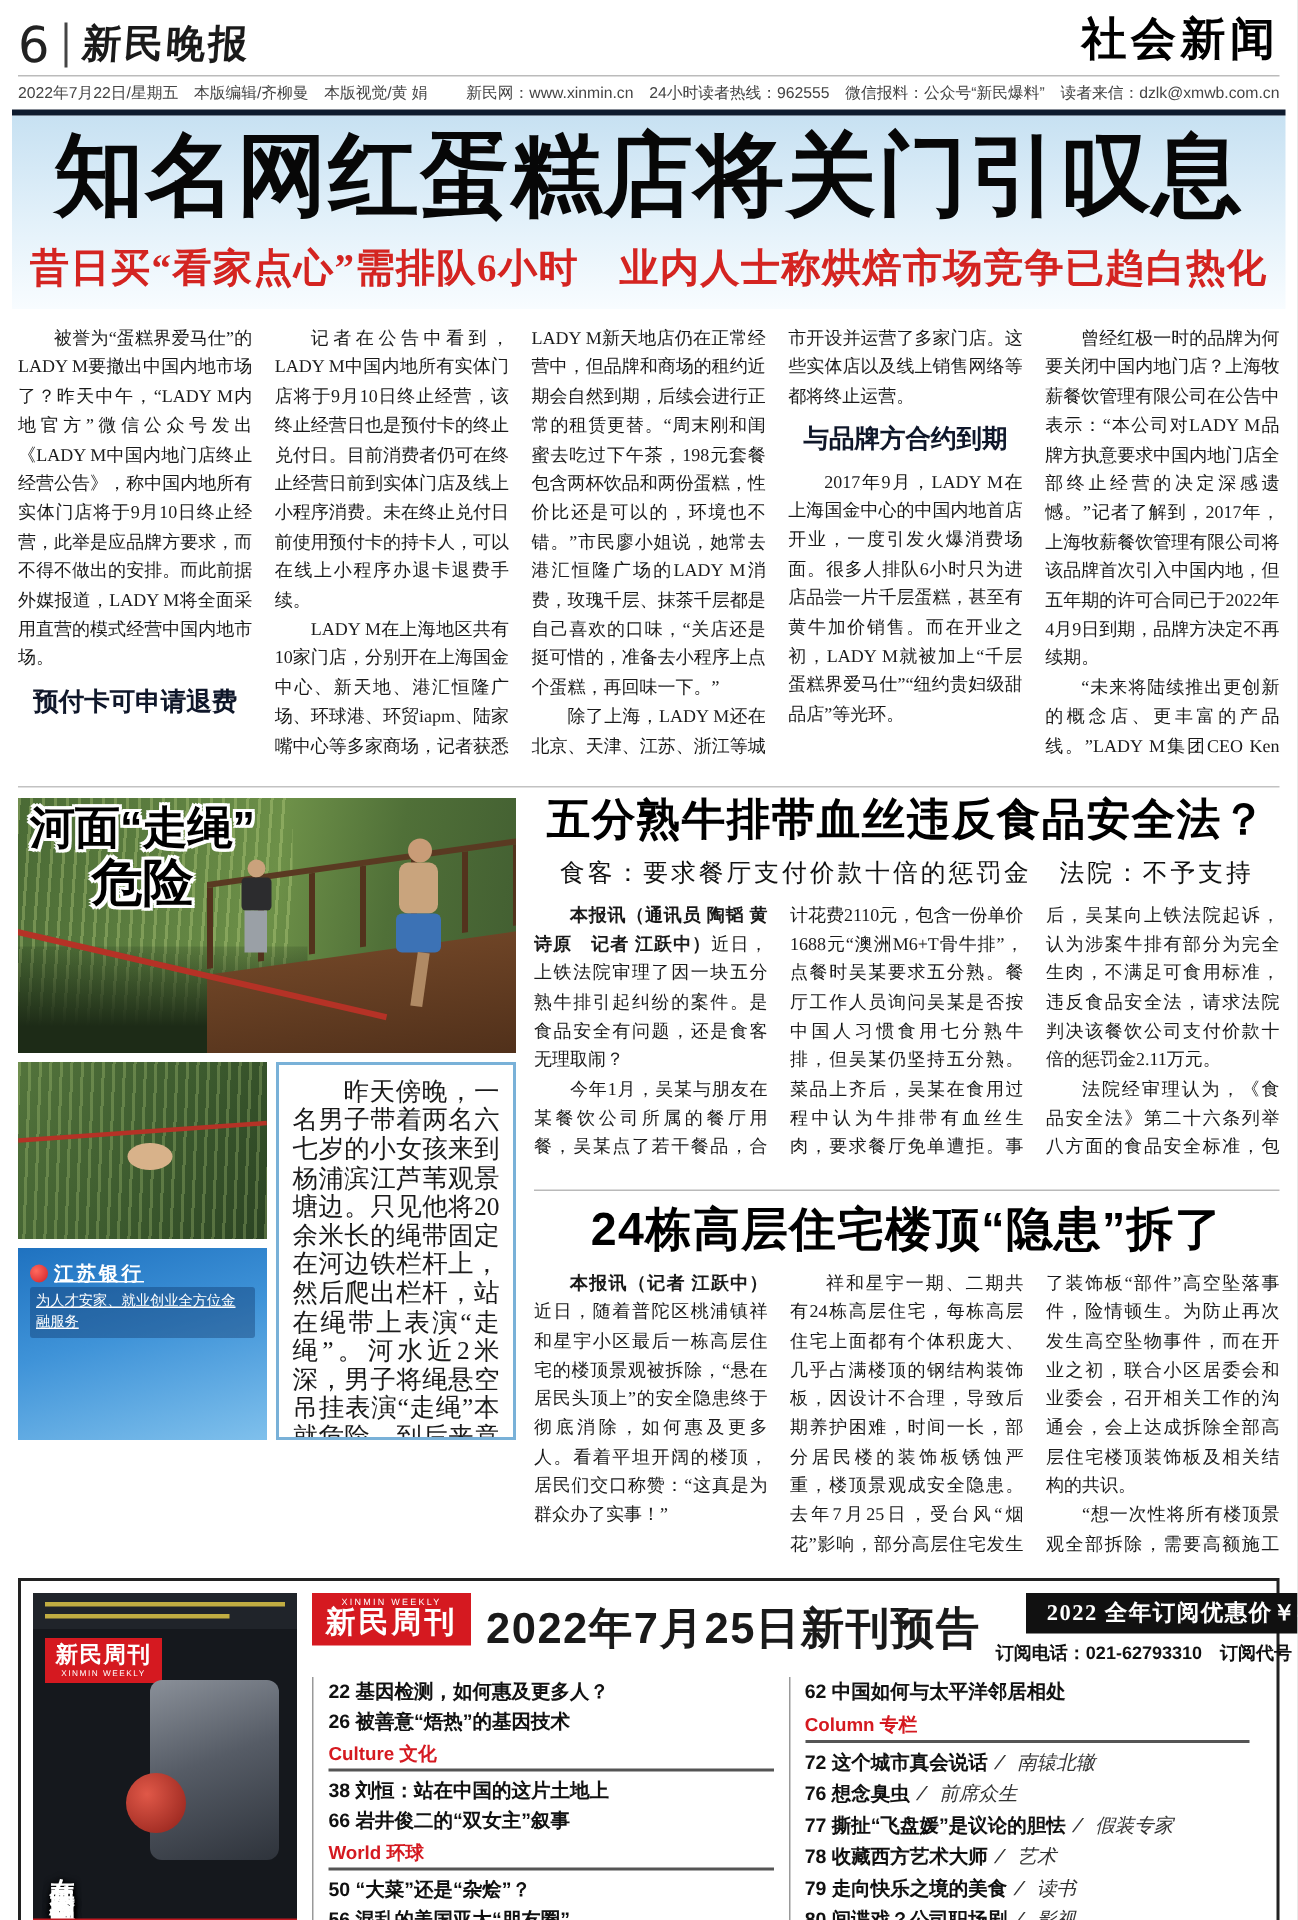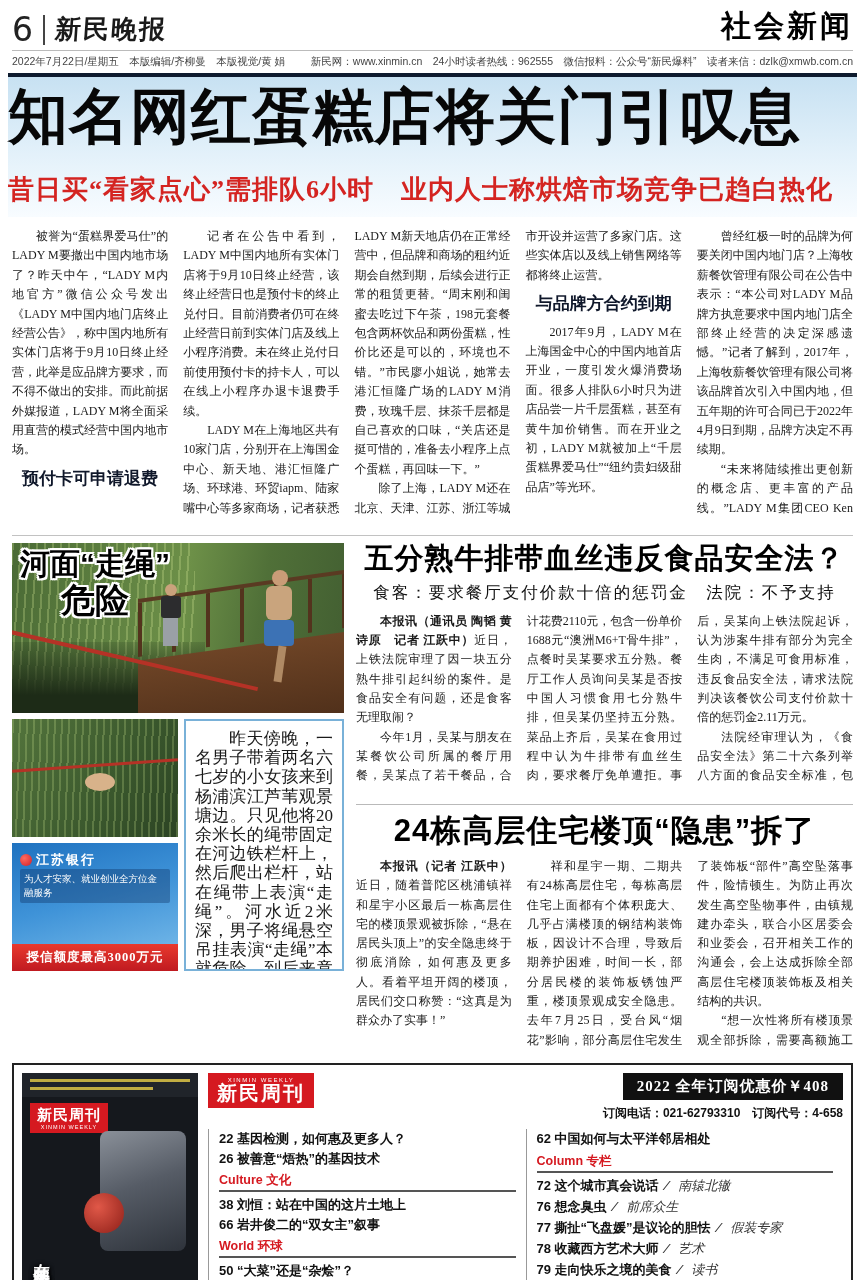--- a/index.html
+++ b/index.html
@@ -10,25 +10,25 @@
   .hdr{display:flex;align-items:flex-end;justify-content:space-between;padding:6px 12px 3px;}
   .hdr-left{display:flex;align-items:center;gap:10px;}
   .pageno{font-family:"DejaVu Sans",sans-serif;font-size:33px;line-height:1;color:#222;}
   .hdr-divider{width:2px;height:30px;background:#444;}
   .masthead{font-size:26px;font-weight:900;letter-spacing:2px;transform:skewX(-4deg);}
   .section-title{font-family:"Liberation Sans",sans-serif;font-size:30px;font-weight:900;letter-spacing:3px;color:#000;}
   .dateline-row{display:flex;justify-content:space-between;border-top:1px solid #bbb;margin:0 12px;
         padding:4px 0 4px;font-family:"Liberation Sans",sans-serif;font-size:10.5px;color:#444;}
 
   
-  .band{margin:0 8px;border-top:4px solid #0e1b2e;padding:8px 0 10px;
+  .band{margin:0 8px;border-top:4px solid #0e1b2e;text-align:center;padding:8px 0 10px;
         background:linear-gradient(180deg,#c7e1f2 0%,#e3f1fa 55%,#f8fcff 100%);}
   .lead-headline{font-family:"Liberation Sans",sans-serif;font-size:60px;font-weight:900;letter-spacing:1px;
         color:#070707;line-height:1.05;}
-  .lead-deck{margin-top:24px;font-size:26px;color:#d42421;letter-spacing:1px;font-weight:600;}
+  .lead-deck{margin-top:13px;font-size:26px;color:#d42421;letter-spacing:1px;font-weight:600;}
 
   .lead-body{margin:10px 12px 16px;column-count:5;column-gap:15px;font-size:12px;line-height:19.4px;
         text-align:justify;height:292px;overflow:hidden;}
   .lead-body p{margin:0;text-indent:2em;}
   .subhead{font-family:"Liberation Sans",sans-serif;font-size:17px;font-weight:800;text-align:center;
         margin:9px 0;text-indent:0;color:#0f172a;}
   .rule{height:1px;background:#c2c2c2;margin:7px 12px;}
 
   
   .mid{display:flex;gap:12px;margin:3px 12px 0;}
@@ -61,21 +61,21 @@
 
   .mid-left-bottom{display:flex;gap:6px;margin-top:6px;height:252px;}
   .col-photo-ad{width:166px;flex:none;display:flex;flex-direction:column;gap:6px;}
   .photo-small{height:118px;position:relative;overflow:hidden;
         background:linear-gradient(120deg,#53743c 0%,#3c5a2e 55%,#2b4323 100%);}
   .ps-reeds{position:absolute;inset:0;background:repeating-linear-gradient(92deg,rgba(200,225,140,.25) 0 2px,transparent 2px 7px);}
   .ps-person{position:absolute;left:44%;top:46%;width:30px;height:18px;border-radius:50%;background:#d8b28a;}
   .ps-rope{position:absolute;left:0;top:38%;width:100%;height:3px;background:#b53226;transform:rotate(-4deg);}
 
   .bank-ad{flex:1;position:relative;overflow:hidden;color:#fff;padding:8px 8px 0;
-        background:linear-gradient(165deg,#1f72c0 0%,#3f93d8 45%,#7fc0ec 100%);}
+        background:linear-gradient(165deg,#1f72c0 0%,#3f93d8 45%,#7fc0ec 100%);text-decoration:underline;}
   .ba-brand{font-size:13px;font-weight:700;letter-spacing:2px;display:flex;align-items:center;gap:4px;}
   .ba-logo-icon{display:inline-block;width:12px;height:12px;border-radius:50%;
         background:radial-gradient(circle at 35% 35%,#ff6a5e,#d01e28);}
   .ba-product{font-family:"Liberation Sans",sans-serif;font-size:36px;font-weight:900;letter-spacing:6px;
         margin:9px 0 6px;text-shadow:1px 2px 3px rgba(0,30,80,.45);}
   .ba-tagline{font-size:9.5px;line-height:14px;background:rgba(10,40,90,.35);padding:3px 4px;border-radius:2px;}
   .ba-banner{position:absolute;left:0;right:0;bottom:0;background:linear-gradient(#e8392e,#c01a20);
         text-align:center;font-size:12.5px;font-weight:800;letter-spacing:1px;padding:5px 0;}
 
   .caption-box{flex:1;border:2px solid #79b1d8;padding:8px 9px;font-size:17px;line-height:19.2px;
@@ -200,21 +200,20 @@
             <div class="ps-reeds"></div>
             <div class="ps-rope"></div>
             <div class="ps-person"></div>
           </div>
           <div class="bank-ad">
             <div class="ba-brand">
               <span class="ba-logo-icon"></span>
               <span>江苏银行</span>
             </div>
             <div class="ba-tagline">为人才安家、就业创业全方位金融服务</div>
-            <div class="ba-banner">授信额度最高3000万元</div>
           </div>
         </div>
         <div class="caption-box">
           <p>昨天傍晚，一名男子带着两名六七岁的小女孩来到杨浦滨江芦苇观景塘边。只见他将20余米长的绳带固定在河边铁栏杆上，然后爬出栏杆，站在绳带上表演“走绳”。河水近2米深，男子将绳悬空吊挂表演“走绳”本就危险，到后来竟还让随行的小女孩走上绳带，声称是练胆量。</p>
           <p>男子表演“走绳”全程淡定自如，即便跌入河里也并未紧张。但他这样的举动，让周围纳凉的人都吓得出冷汗，大家纷纷表示：“‘走绳’走错了地方！”</p>
 
         </div>
       </div>
     </div>
 
@@ -226,21 +225,21 @@
           <p><b class="lede">本报讯（通讯员 陶韬 黄诗原　记者 江跃中）</b><span>近日，上铁法院审理了因一块五分熟牛排引起纠纷的案件。是食品安全有问题，还是食客无理取闹？</span></p>
           <p>今年1月，吴某与朋友在某餐饮公司所属的餐厅用餐，吴某点了若干餐品，合计花费2110元，包含一份单价1688元“澳洲M6+T骨牛排”，点餐时吴某要求五分熟。餐厅工作人员询问吴某是否按中国人习惯食用七分熟牛排，但吴某仍坚持五分熟。菜品上齐后，吴某在食用过程中认为牛排带有血丝生肉，要求餐厅免单遭拒。事后，吴某向上铁法院起诉，认为涉案牛排有部分为完全生肉，不满足可食用标准，违反食品安全法，请求法院判决该餐饮公司支付价款十倍的惩罚金2.11万元。</p>
           <p>法院经审理认为，《食品安全法》第二十六条列举八方面的食品安全标准，包括涉及危害人体健康的产品技术要求、生产经营过程中的卫生要求等。西餐牛排熟度是烹饪制作工艺问题，本案中，吴某认为餐厅按照自己五分熟牛排需求提供的带有血丝生肉牛排，不符合食品安全标准，显然是将牛排的烹饪制作工艺与食品安全标准混为一谈。吴某并未明确指出涉案牛排不符合哪项食品安全标准，也未举证说明餐厅的餐饮服务存在不符合食品安全标准的具体事实。故吴某要求被告支付价款十倍的惩罚金的诉请缺乏事实与法律依据，法院不予支持，遂判决驳回了吴某的诉讼请求。</p>
         </div>
       </div>
       <div class="rule2"></div>
       <div>
         <div class="art-headline art3-headline">24栋高层住宅楼顶“隐患”拆了</div>
         <div class="art-body3 h3a">
           <p><b class="lede">本报讯（记者 江跃中）</b><span>近日，随着普陀区桃浦镇祥和星宇小区最后一栋高层住宅的楼顶景观被拆除，“悬在居民头顶上”的安全隐患终于彻底消除，如何惠及更多人。看着平坦开阔的楼顶，居民们交口称赞：“这真是为群众办了实事！”</span></p>
-          <p>祥和星宇一期、二期共有24栋高层住宅，每栋高层住宅上面都有个体积庞大、几乎占满楼顶的钢结构装饰板，因设计不合理，导致后期养护困难，时间一长，部分居民楼的装饰板锈蚀严重，楼顶景观成安全隐患。去年7月25日，受台风“烟花”影响，部分高层住宅发生了装饰板“部件”高空坠落事件，险情顿生。为防止再次发生高空坠物事件，由镇规建办牵头，联合小区居委会和业委会，召开相关工作的沟通会，会上达成拆除全部高层住宅楼顶装饰板及相关结构的共识。</p>
+          <p>祥和星宇一期、二期共有24栋高层住宅，每栋高层住宅上面都有个体积庞大、几乎占满楼顶的钢结构装饰板，因设计不合理，导致后期养护困难，时间一长，部分居民楼的装饰板锈蚀严重，楼顶景观成安全隐患。去年7月25日，受台风“烟花”影响，部分高层住宅发生了装饰板“部件”高空坠落事件，险情顿生。为防止再次发生高空坠物事件，而在开业之初，联合小区居委会和业委会，召开相关工作的沟通会，会上达成拆除全部高层住宅楼顶装饰板及相关结构的共识。</p>
           <p>“想一次性将所有楼顶景观全部拆除，需要高额施工费。”桃浦镇业委会工作专班负责人表示，小区现有的维修资金不足，向居民续筹也比较难。镇规建办全力协调各方力量，争取到爱心企业宏泉集团的帮助，给予了资金方面的大力支持。镇规建办又多次组织小区居委会、业委会、物业召开“三驾马车”会议，共同商议经费的使用方案，加强各项经费的管理；开展意见征询，进一步完善拆除方案等。</p>
 
         </div>
       </div>
     </div>
   </div>
 
   <div class="weekly-box">
     <div class="cover">
       <div class="cover-topstrip">
@@ -255,20 +254,21 @@
       <div class="cover-vtitle">在基因检测的风口</div>
       <div class="cover-bottom"></div>
     </div>
 
     <div class="weekly-right">
       <div class="weekly-header">
         <div class="weekly-logo">
           <span class="en">XINMIN WEEKLY</span>
           <span class="zh">新民周刊</span>
         </div>
+        <div class="weekly-title">2022年7月25日新刊预告</div>
         <div class="weekly-sub">
           <span class="price-box">2022 全年订阅优惠价￥408</span>
           <div class="subscribe">订阅电话：021-62793310　订阅代号：4-658</div>
         </div>
       </div>
 
       <div class="toc">
         <div class="toc-col">
           <div class="toc-entry">22 基因检测，如何惠及更多人？</div>
           <div class="toc-entry">26 被善意“焐热”的基因技术</div>

